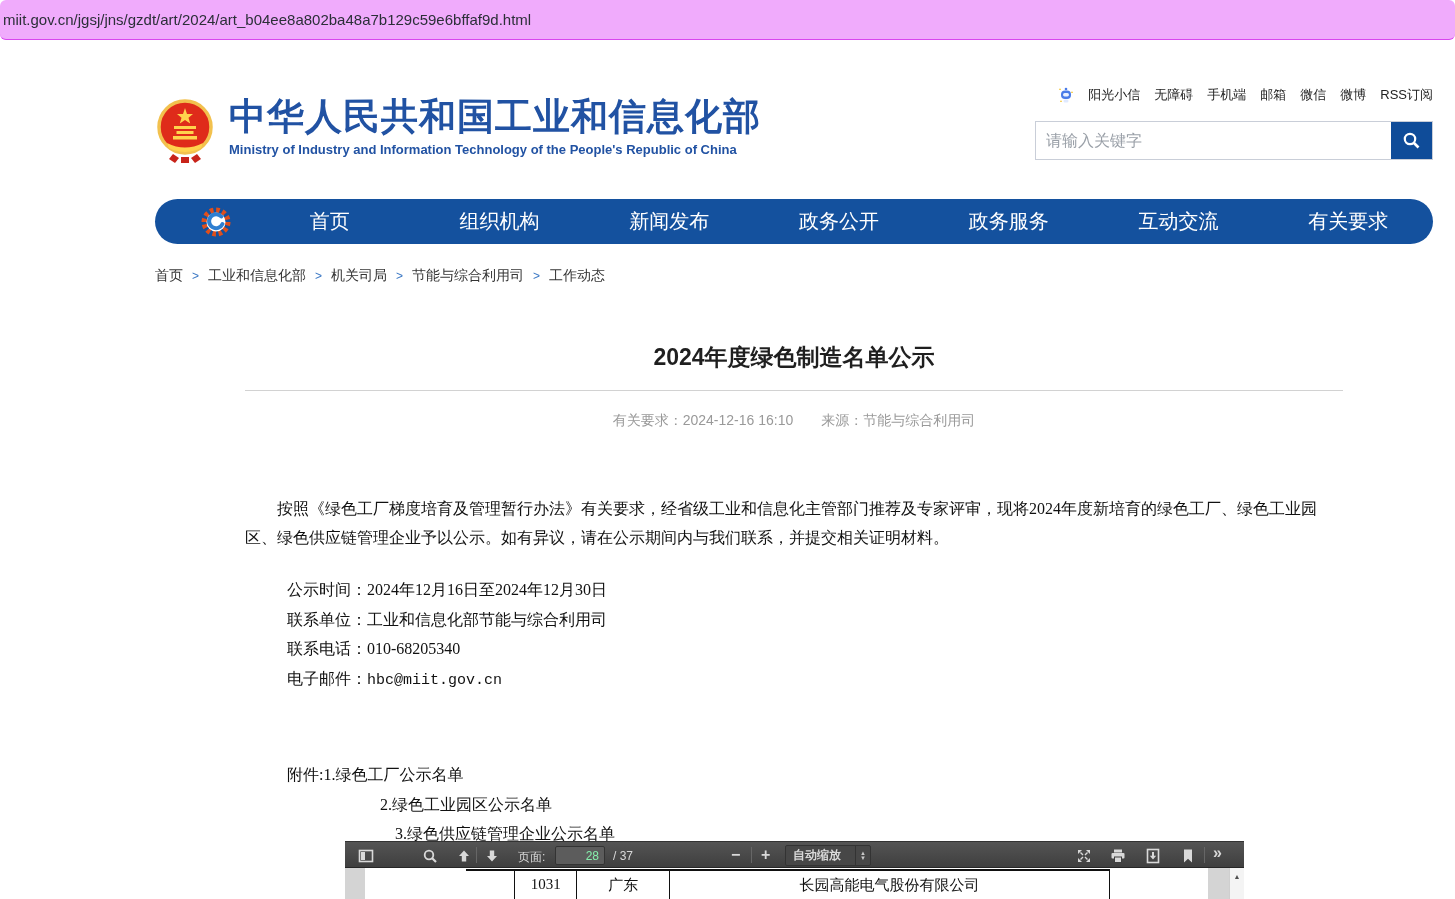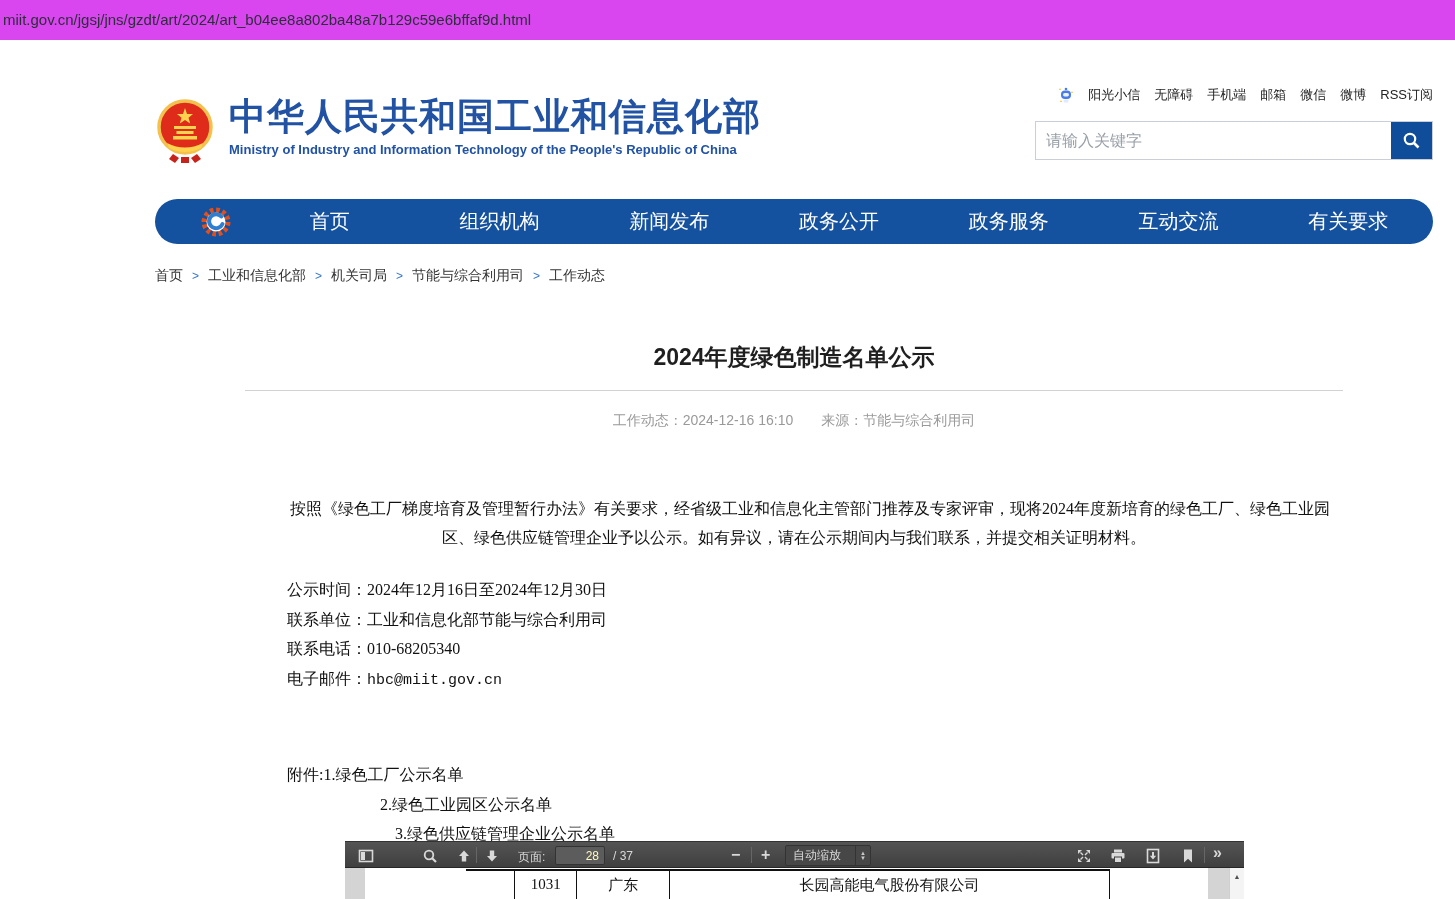--- a/index.html
+++ b/index.html
@@ -1,22 +1,22 @@
 <!DOCTYPE html>
 <html><head>
 <meta charset="utf-8">
 <style>
   * { margin:0; padding:0; box-sizing:border-box; }
   html,body { width:1455px; height:899px; background:#fff; overflow:hidden;
               font-family:"Liberation Sans","DejaVu Sans",sans-serif; }
 
   
   .urlbar { position:absolute; left:0; top:0; width:1455px; height:40px;
-            background:#d946ef; border-bottom:1px solid #d946ef;
-            font-size:15px; color:#2b2f38; line-height:40px; padding-left:3px; }
+            background:#f0abfc; border-bottom:1px solid #d946ef;
+            font-size:15px; color:#2b2f38; line-height:40px; padding-left:3px;border-radius:6px; }
 
   
   .brand { position:absolute; left:155px; top:96px; display:flex; align-items:flex-start; }
   .brand-text { margin-left:14px; }
   .site-title { font-size:37px; font-weight:bold; color:#2152a3; letter-spacing:1px; line-height:42px; }
   .site-subtitle { font-size:13px; color:#2152a3; margin-top:4px; font-weight:bold; }
 
   .header-right { position:absolute; right:22px; top:84px; width:398px; }
   .quick-links { display:flex; align-items:center; justify-content:flex-end;
                  gap:14px; font-size:13px; color:#222; height:22px; }
@@ -41,21 +41,21 @@
 
   
   .article { position:absolute; left:155px; top:300px; width:1278px; padding:0 90px; }
   .article h1 { margin-top:43px; text-align:center; font-size:23px; font-weight:bold;
                 color:#1f1f1f; line-height:28px; }
   .title-rule { margin-top:19px; border:0; border-top:1px solid #d2d2d2; }
   .meta { margin-top:21px; text-align:center; font-size:14px; color:#999; }
   .meta .gap { display:inline-block; width:28px; }
 
   .body-text { font-family:"Liberation Serif","DejaVu Serif",serif; color:#111; font-size:16px; }
-  .para { margin-top:64px; line-height:29px; text-indent:2em;text-align:center; }
+  .para { margin-top:64px; line-height:29px; text-indent:2em; }
   .info { margin-top:23px; }
   .info .line { line-height:29.7px; padding-left:42px; }
   .mono { font-family:"Liberation Mono","DejaVu Sans Mono",monospace; font-size:15px; }
   .attach { margin-top:64px; }
   .attach .line { line-height:29.7px; }
   .attach .l0 { padding-left:42px; }
   .attach .l1 { padding-left:135px; }
   .attach .l2 { padding-left:150px; }
   .attach a { color:#111; text-decoration:none; cursor:pointer; }
 
@@ -63,27 +63,27 @@
   .pdf-embed { position:absolute; left:345px; top:841px; width:899px; height:58px; }
   .pdf-toolbar { position:relative; height:27px;
                  background:linear-gradient(#545454,#3f3f3f);
                  border-top:1px solid #333; border-bottom:1px solid #262626; }
   .tb { position:absolute; top:5px; width:17px; height:17px; display:flex;
         align-items:center; justify-content:center; cursor:pointer; }
   .tb svg { display:block; }
   .tdiv { position:absolute; top:5px; width:1px; height:16px; background:#666; }
   .tlabel { position:absolute; top:7px; font-size:12px; color:#d9d9d9; }
   .page-input { position:absolute; left:210px; top:4px; width:50px; height:19px;
-                background:#5c5c5c; border:1px solid #333; color:#fef9c3; font-size:12px;
+                background:#5c5c5c; border:1px solid #333; color:#86efac; font-size:12px;
                 text-align:right; padding-right:5px; border-radius:2px; }
   .tbtn-text { position:absolute; top:3px; color:#d9d9d9; font-size:16px;
                font-weight:bold; cursor:pointer; line-height:20px; }
   .zoom-select { position:absolute; left:440px; top:3px; width:86px; height:21px;
                  background:#474747; border:1px solid #333; border-radius:2px;
-                 display:flex; align-items:center; cursor:pointer; }
+                 display:flex; align-items:center; cursor:pointer;font-weight:bold; }
   .zoom-select .zlabel { flex:1; font-size:12px; color:#d9d9d9; padding-left:7px; }
   .zoom-select .spin { width:15px; border-left:1px solid #333; height:100%;
                        display:flex; flex-direction:column; align-items:center;
                        justify-content:center; color:#c9c9c9; }
   .zoom-select .spin span { font-size:6px; line-height:5px; }
 
   .pdf-content { position:relative; height:31px; background:#d4d4d4; overflow:hidden; }
   .pdf-page { position:absolute; left:20px; top:0; width:843px; height:31px; background:#fff; }
   .table-frag { position:absolute; left:101px; top:1px; width:644px; height:30px;
                 border-top:2px solid #111; display:flex;
@@ -178,21 +178,21 @@
   <span class="sep">&gt;</span>
   <span class="crumb">节能与综合利用司</span>
   <span class="sep">&gt;</span>
   <span class="crumb">工作动态</span>
 </div>
 
 <div class="article">
   <h1>2024年度绿色制造名单公示</h1>
   <hr class="title-rule">
   <div class="meta">
-    <span>工作动态：</span><span>2024-12-16 16:10</span><span class="gap"></span><span>来源：</span><span>节能与综合利用司</span>
+    <span>有关要求：</span><span>2024-12-16 16:10</span><span class="gap"></span><span>来源：</span><span>节能与综合利用司</span>
   </div>
 
   <div class="body-text">
     <p class="para">按照《绿色工厂梯度培育及管理暂行办法》有关要求，经省级工业和信息化主管部门推荐及专家评审，现将2024年度新培育的绿色工厂、绿色工业园区、绿色供应链管理企业予以公示。如有异议，请在公示期间内与我们联系，并提交相关证明材料。</p>
 
     <div class="info">
       <div class="line">公示时间：2024年12月16日至2024年12月30日</div>
       <div class="line">联系单位：工业和信息化部节能与综合利用司</div>
       <div class="line">联系电话：010-68205340</div>
       <div class="line">

